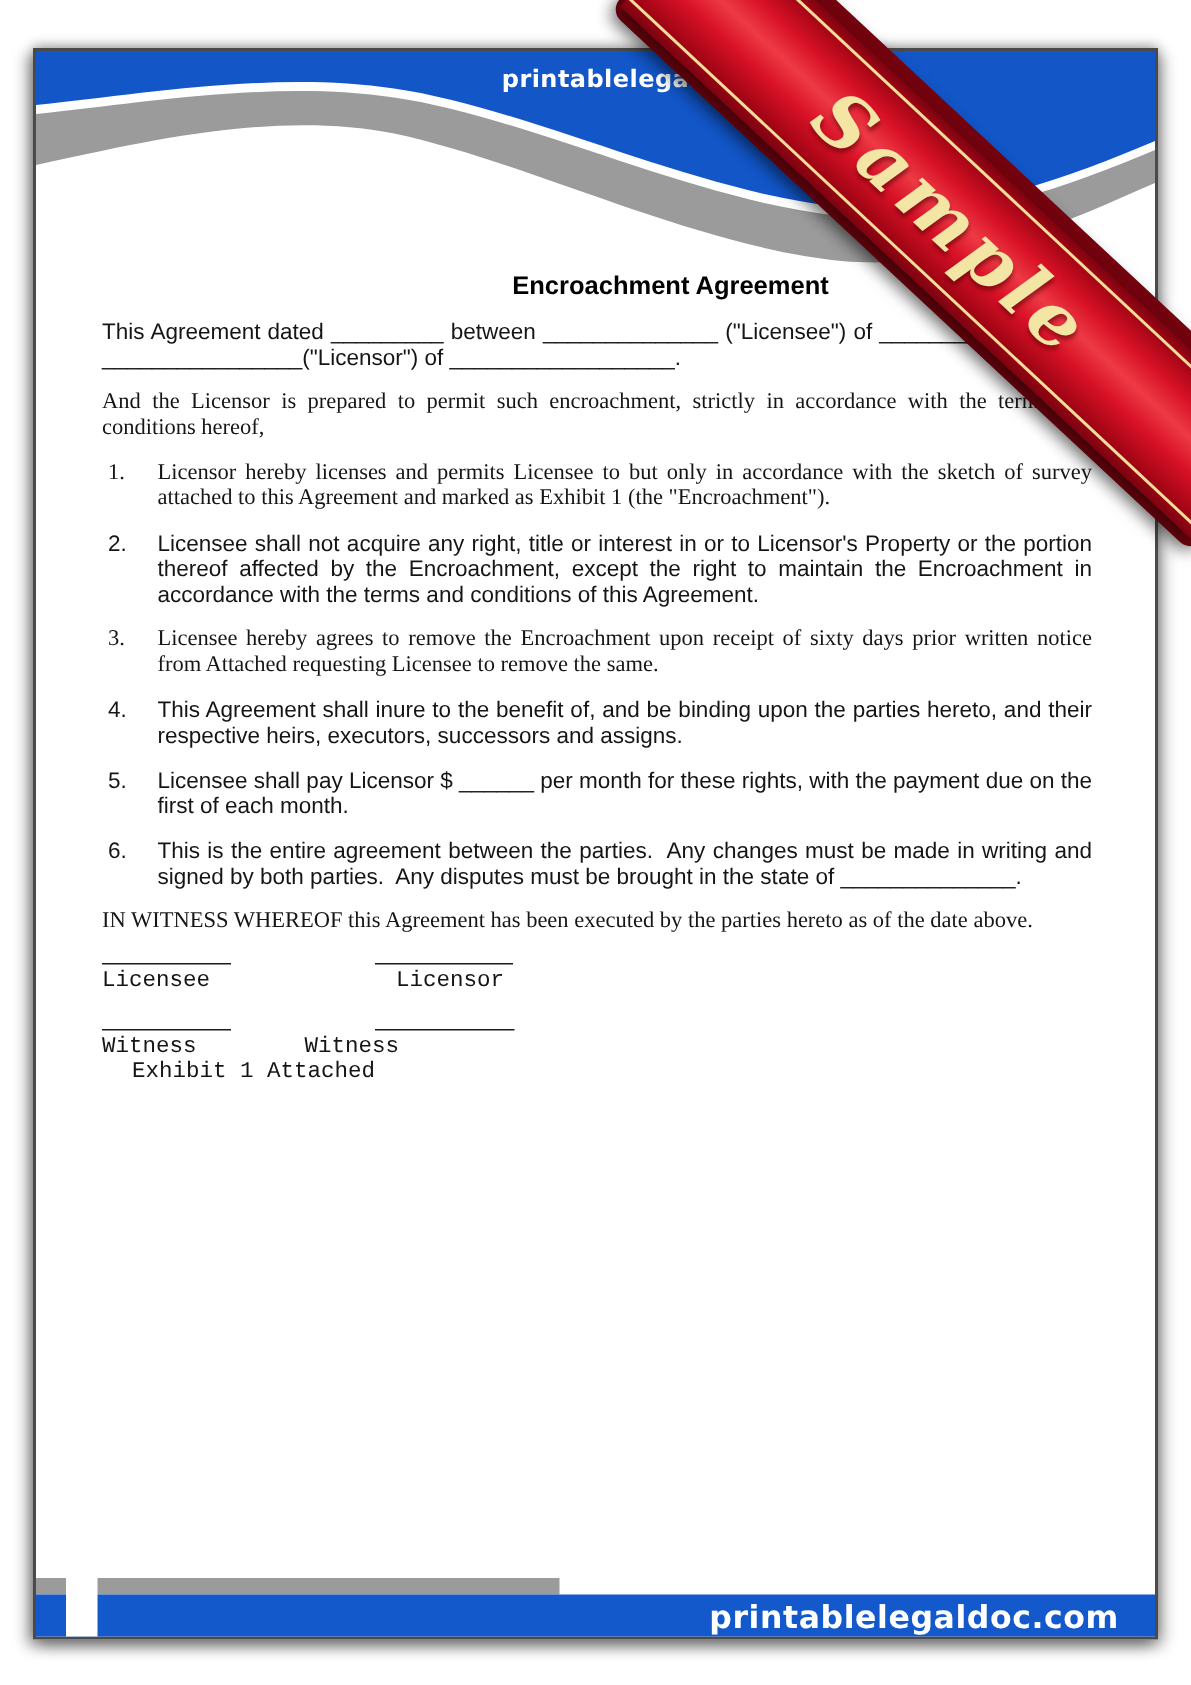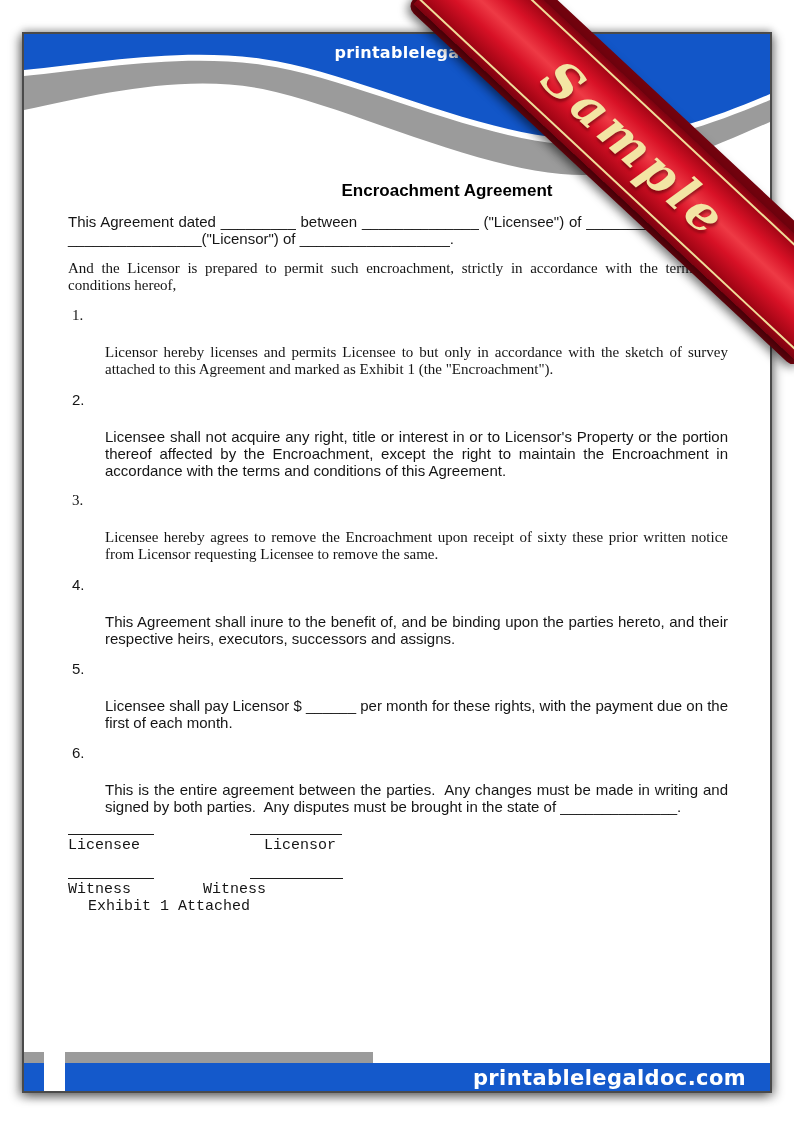--- a/index.html
+++ b/index.html
@@ -27,21 +27,21 @@
   .serif { font-family:"Liberation Serif", serif; }
   .sans  { font-family:"Liberation Sans", sans-serif; }
   .title {
     font:700 17px "Liberation Sans", sans-serif; line-height:20px;
     text-align:center; transform:translateX(49px);
     margin:1px 0 12px 0; color:#000000;
   }
   .para { white-space:pre-wrap; text-align:justify; margin:0 0 13px 0; }
   .item { display:flex; margin:0 0 13px 0; }
   .item .num { flex:none; width:37px; padding-left:4px; }
-  .item .itxt { flex:1; white-space:pre-wrap; text-align:justify;margin-top:37px; }
+  .item .itxt { flex:1; white-space:pre-wrap; text-align:justify; }
   .sig-area { position:relative; height:96px; margin-top:13px; font-family:Liberation Mono, monospace; }
   .sline { position:absolute; height:0; border-bottom:1.5px solid #1c1c1c; }
   .sl1 { left:0;     top:6px;  width:86px; }
   .sl2 { left:182px; top:6px;  width:92px; }
   .sl3 { left:0;     top:50px; width:86px; }
   .sl4 { left:182px; top:50px; width:93px; }
   .slabel { position:absolute; line-height:17px; }
   .lb1 { left:0;     top:9px;  }
   .lb2 { left:196px; top:9px;  }
   .lb3 { left:0;     top:53px; }
@@ -106,35 +106,36 @@
       <div class="item serif">
         <span class="num">1.</span>
         <span class="itxt">Licensor hereby licenses and permits Licensee to but only in accordance with the sketch of survey attached to this Agreement and marked as Exhibit 1 (the "Encroachment").</span>
       </div>
       <div class="item sans">
         <span class="num">2.</span>
         <span class="itxt">Licensee shall not acquire any right, title or interest in or to Licensor's Property or the portion thereof affected by the Encroachment, except the right to maintain the Encroachment in accordance with the terms and conditions of this Agreement.</span>
       </div>
       <div class="item serif">
         <span class="num">3.</span>
-        <span class="itxt">Licensee hereby agrees to remove the Encroachment upon receipt of sixty these prior written notice from Licensor requesting Licensee to remove the same.</span>
+        <span class="itxt">Licensee hereby agrees to remove the Encroachment upon receipt of sixty days prior written notice from Attached requesting Licensee to remove the same.</span>
       </div>
       <div class="item sans">
         <span class="num">4.</span>
         <span class="itxt">This Agreement shall inure to the benefit of, and be binding upon the parties hereto, and their respective heirs, executors, successors and assigns.</span>
       </div>
       <div class="item sans">
         <span class="num">5.</span>
         <span class="itxt">Licensee shall pay Licensor $ ______ per month for these rights, with the payment due on the first of each month.</span>
       </div>
       <div class="item sans">
         <span class="num">6.</span>
         <span class="itxt">This is the entire agreement between the parties.  Any changes must be made in writing and signed by both parties.  Any disputes must be brought in the state of ______________.</span>
       </div>
 
+      <p class="para serif">IN WITNESS WHEREOF this Agreement has been executed by the parties hereto as of the date above.</p>
 
       <div class="sig-area">
         <div class="sline sl1"></div>
         <div class="sline sl2"></div>
         <span class="slabel lb1">Licensee</span>
         <span class="slabel lb2">Licensor</span>
         <div class="sline sl3"></div>
         <div class="sline sl4"></div>
         <span class="slabel lb3">Witness</span>
         <span class="slabel lb4">Witness</span>

